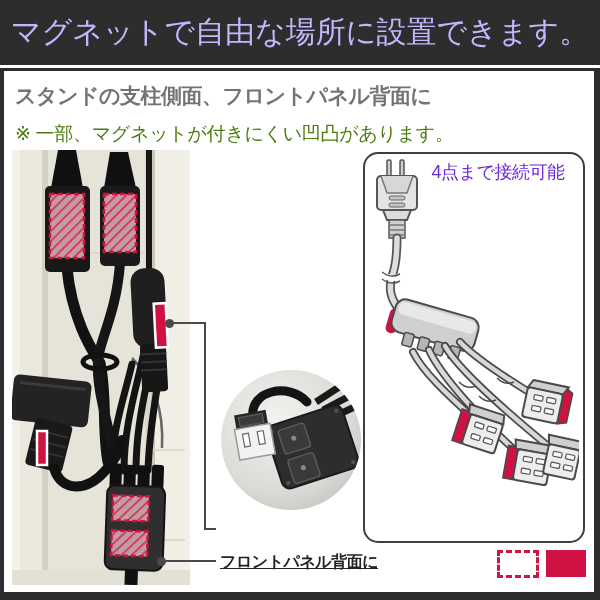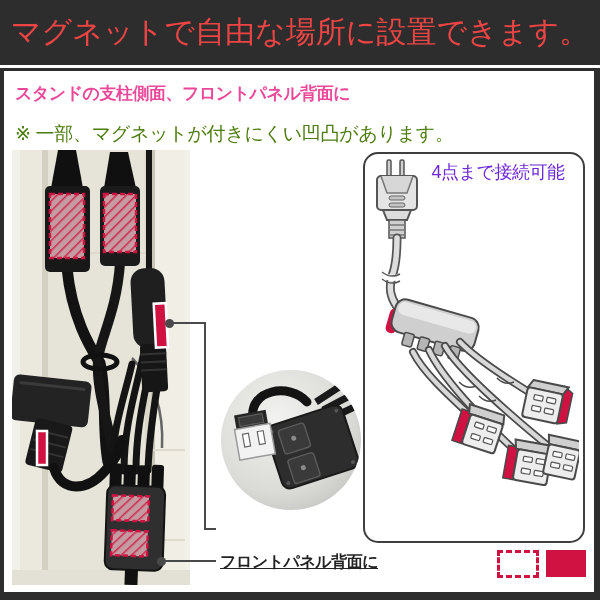--- a/index.html
+++ b/index.html
@@ -9,32 +9,32 @@
     background:#fff;
   }
   
   .banner{
     position:absolute;left:0;top:0;width:600px;height:65px;
     background:var(--banner-bg,#2d2d2d);
     display:flex;align-items:center;justify-content:center;
   }
   .banner-title{
     font-family:"Liberation Serif","DejaVu Serif",serif;
-    font-size:30px;color:#ef4444;letter-spacing:0px;white-space:nowrap;
+    font-size:30px;color:#c4b5fd;letter-spacing:0px;white-space:nowrap;
   }
   
   .frame{
     position:absolute;left:0;top:68px;width:600px;height:532px;
     box-sizing:border-box;background:#fff;
     border-style:solid;border-color:var(--frame-border,#2d2d2d);
     border-width:3px 6px 8px 4px;
   }
   .heading{
-    position:absolute;left:15px;top:82px;font-size:17px;font-weight:bold;
-    color:#ec4899;letter-spacing:-0.5px;white-space:nowrap;
+    position:absolute;left:15px;top:82px;font-size:21px;font-weight:bold;
+    color:#737373;letter-spacing:-0.5px;white-space:nowrap;
   }
   .note{
     position:absolute;left:15px;top:121px;font-size:19px;color:#4d7c0f;
     letter-spacing:-0.3px;white-space:nowrap;
   }
   .photo-svg{position:absolute;left:12px;top:150px;}
   .inset-svg{position:absolute;left:221px;top:370px;}
   
   .right-box{
     position:absolute;left:363px;top:152px;width:222px;height:391px;

